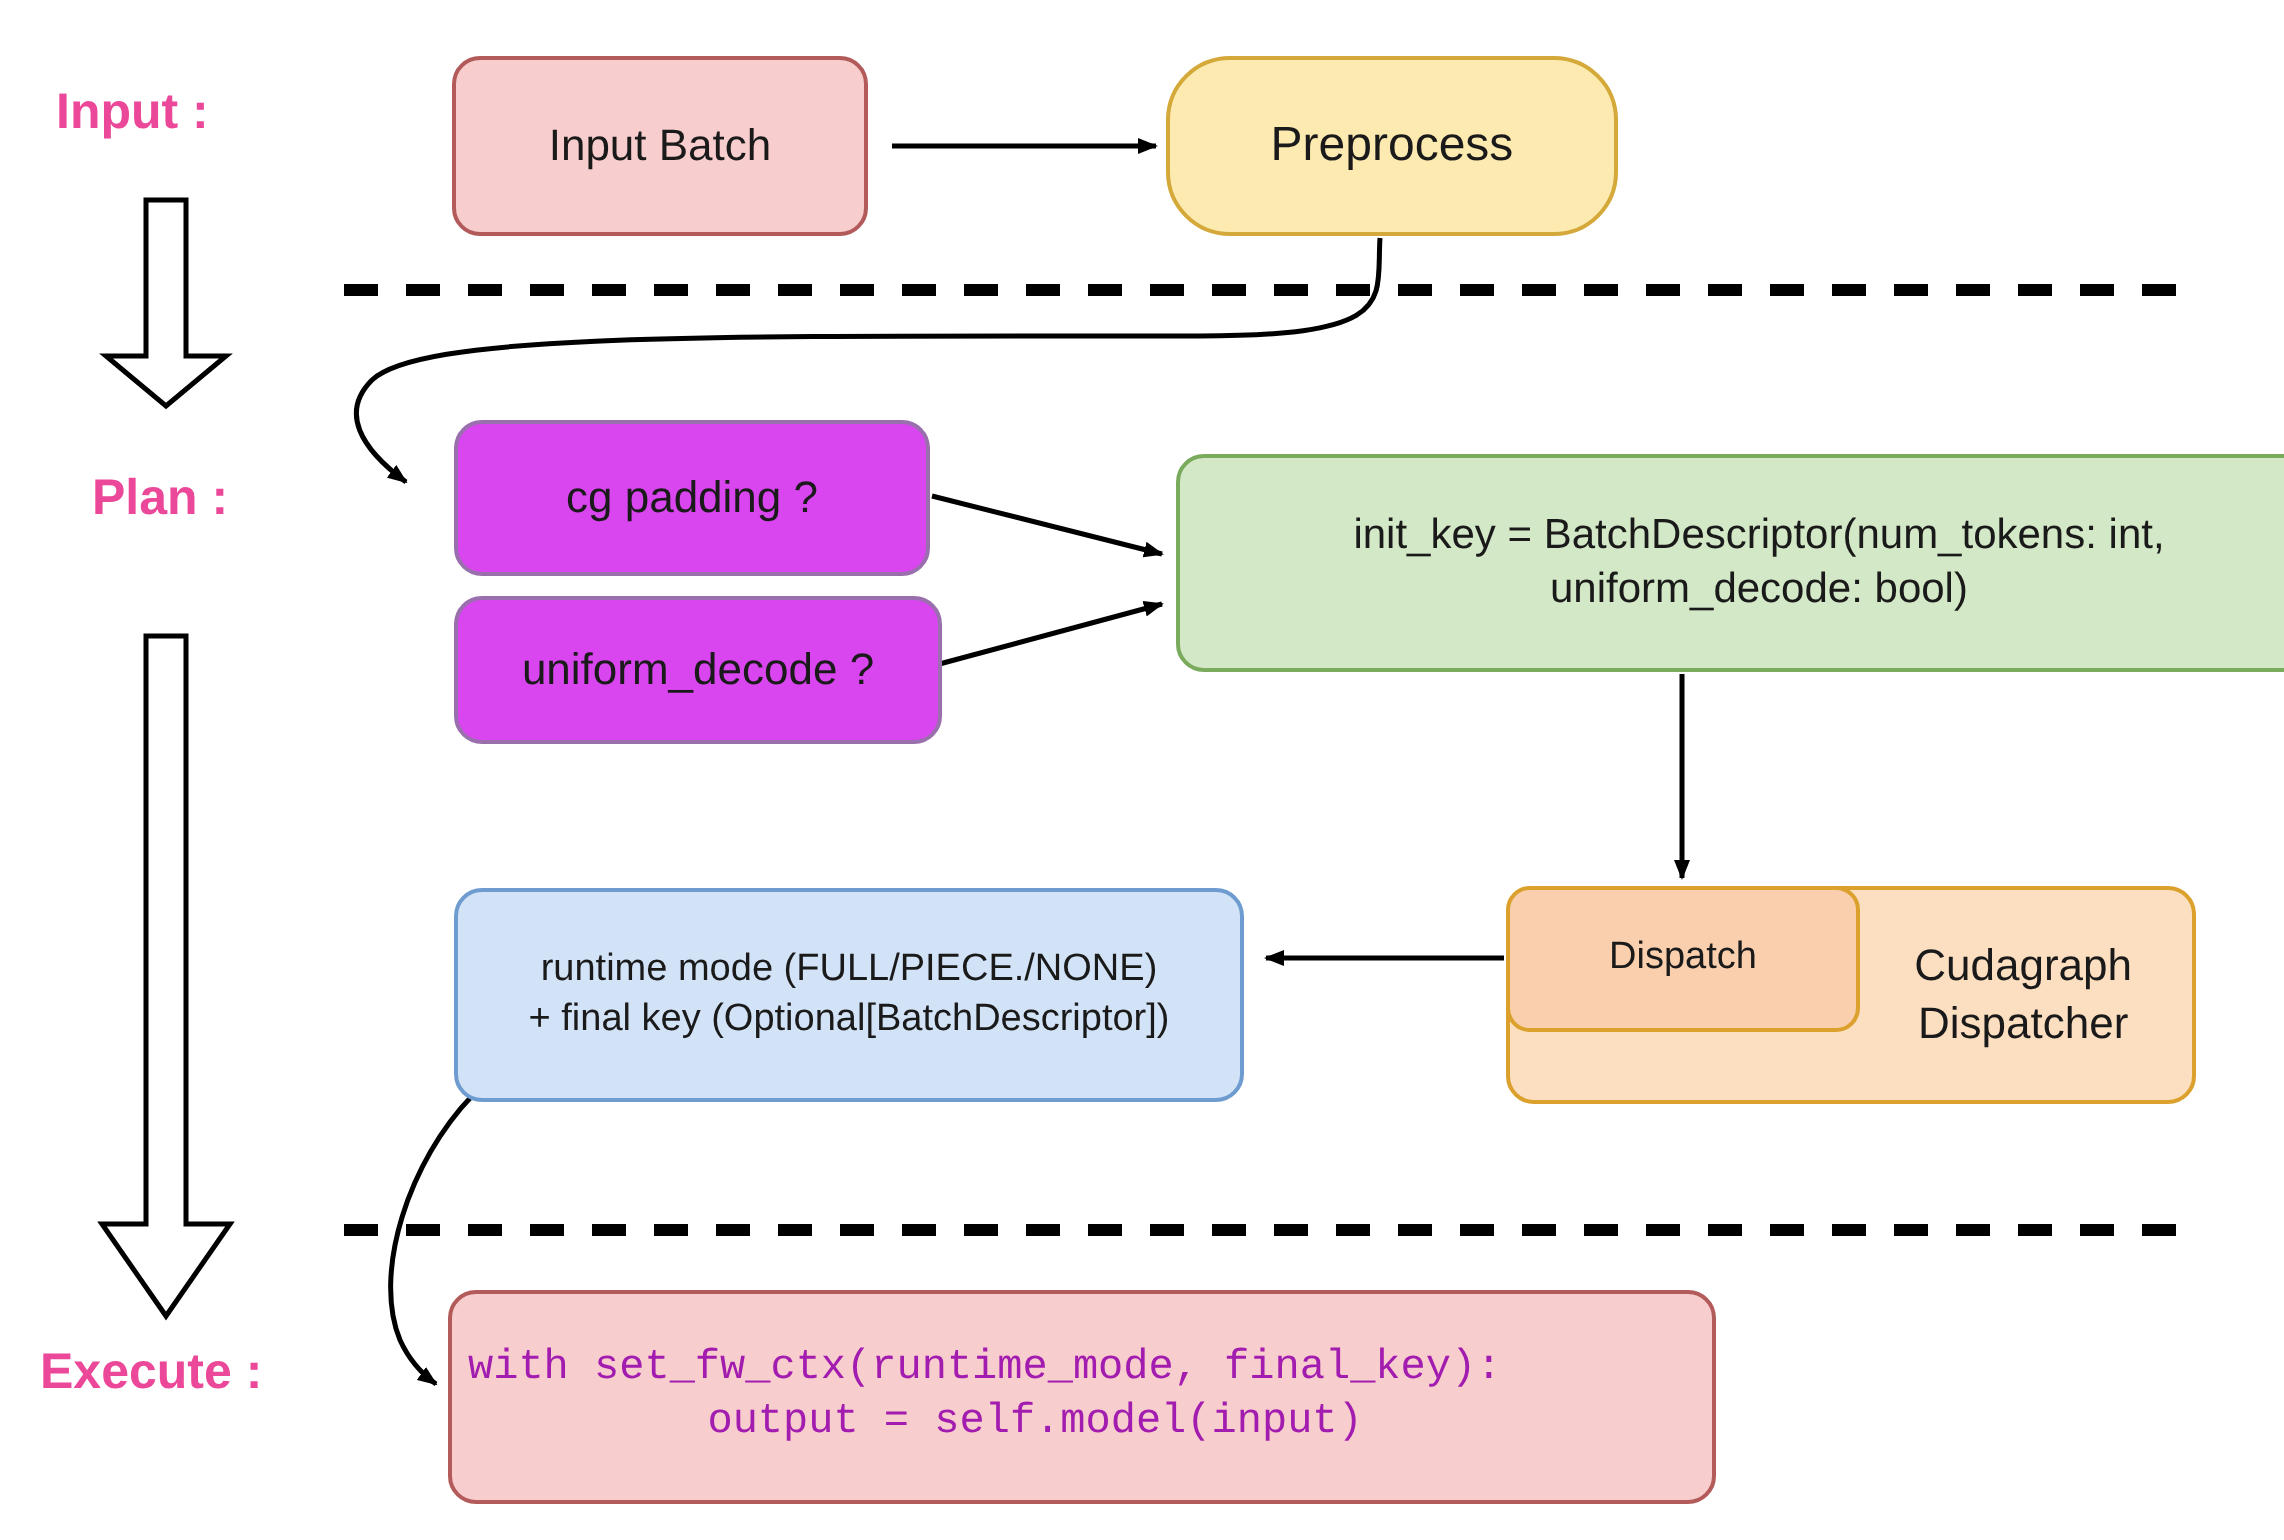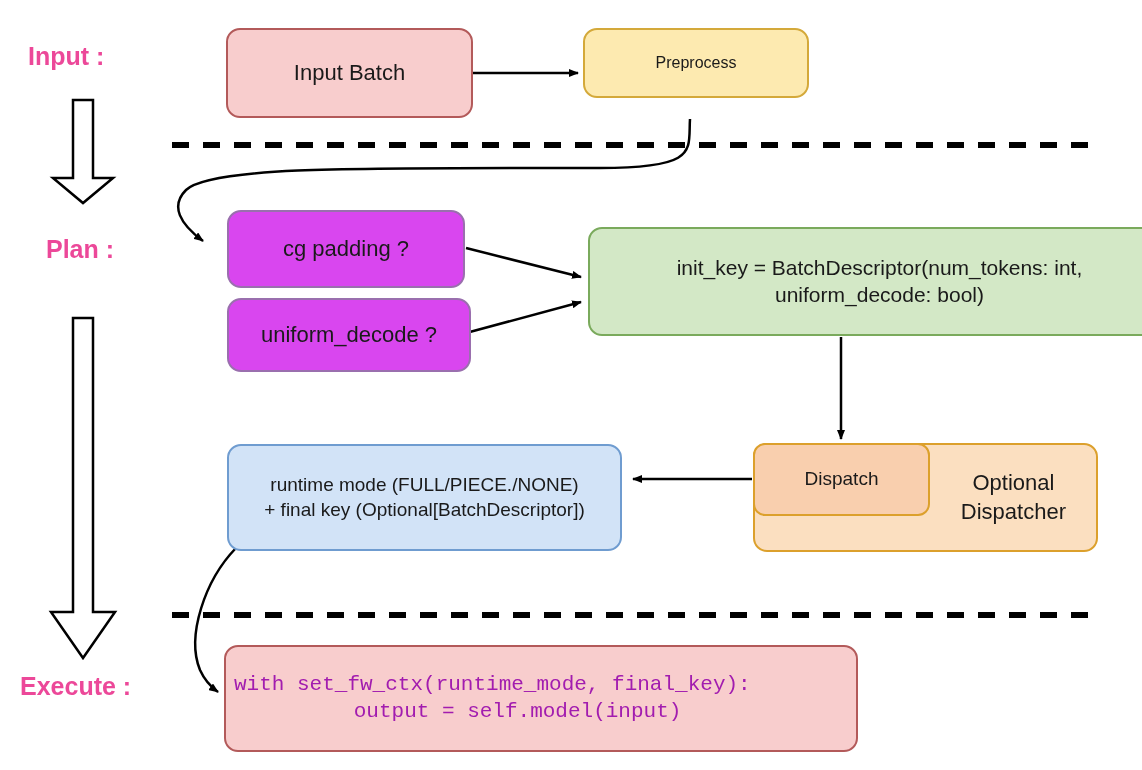--- a/index.html
+++ b/index.html
@@ -39,22 +39,22 @@
   }
   .stage-label {
     position: absolute;
     font-weight: bold;
     font-size: 25px;
     color: #ec4899;
     white-space: nowrap;
   }
 
   
-  #node-input-batch   { left:226px; top:28px;  width:247px; height:90px;  font-size:22px; }
-  #node-preprocess    { left:583px; top:28px;  width:226px; height:70px;  font-size:16px; }
+  #node-input-batch   { left:226px; top:28px;  width:208px; height:90px;  font-size:22px; }
+  #node-preprocess    { left:583px; top:28px;  width:226px; height:90px;  font-size:24px;border-radius:32px; }
   #node-cg-padding    { left:227px; top:210px; width:238px; height:78px;  font-size:22px; }
   #node-uniform-dec   { left:227px; top:298px; width:244px; height:74px;  font-size:22px; }
   #node-init-key      { left:588px; top:227px; width:583px; height:109px; font-size:21px; padding:0 14px; }
   #node-cudagraph     { left:753px; top:443px; width:345px; height:109px; font-size:22px; align-items:center; justify-content:flex-end; padding-right:30px; }
   #node-dispatch      { left:753px; top:443px; width:177px; height:73px;  font-size:19px; border-radius:12px; }
   #node-runtime-mode  { left:227px; top:444px; width:395px; height:107px; font-size:19px; padding:0 10px; }
   #node-code          { left:224px; top:645px; width:634px; height:107px; font-size:21px;
                         font-family:"Liberation Mono","DejaVu Sans Mono",monospace;
                         justify-content:flex-start; padding-left:8px; white-space:pre; color:#a21caf; }
 
@@ -127,21 +127,21 @@
 
   <div class="node fill-green" id="node-init-key">
     <span>
       <span>init_key = BatchDescriptor(num_tokens: int,</span><br>
       <span>uniform_decode: bool)</span>
     </span>
   </div>
 
   <div class="node fill-orange-outer" id="node-cudagraph">
     <span>
-      <span>Optional</span><br>
+      <span>Cudagraph</span><br>
       <span>Dispatcher</span>
     </span>
   </div>
 
   <div class="node fill-orange-inner" id="node-dispatch">
     <span>Dispatch</span>
   </div>
 
   <div class="node fill-blue" id="node-runtime-mode">
     <span>

